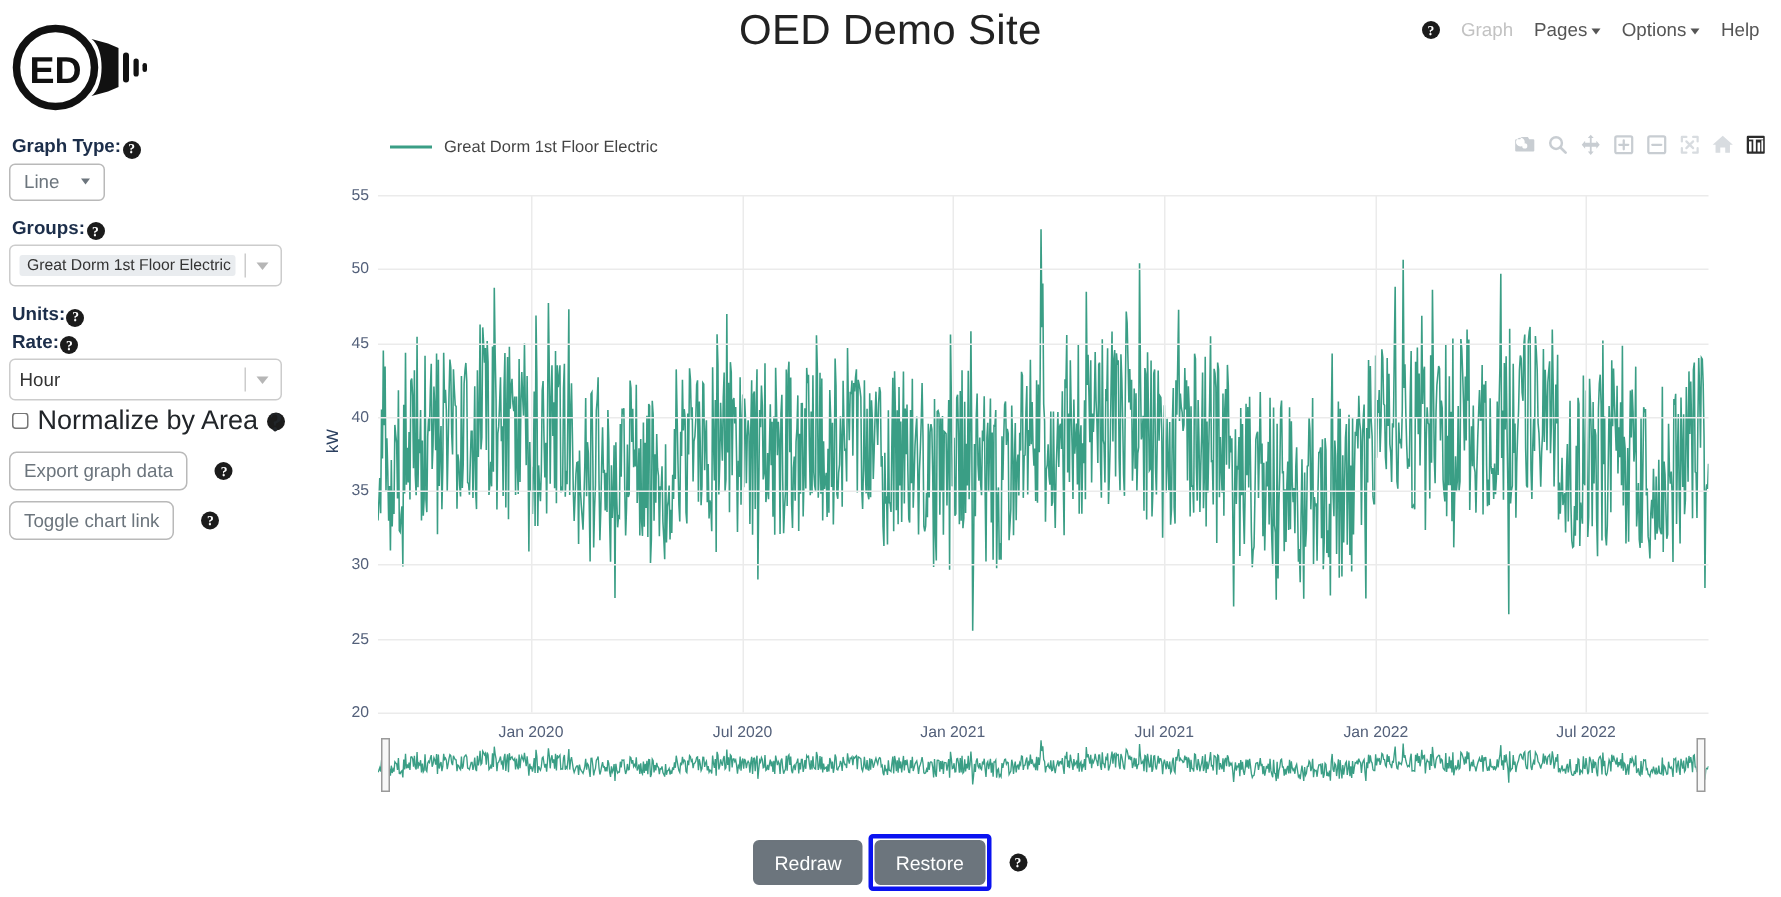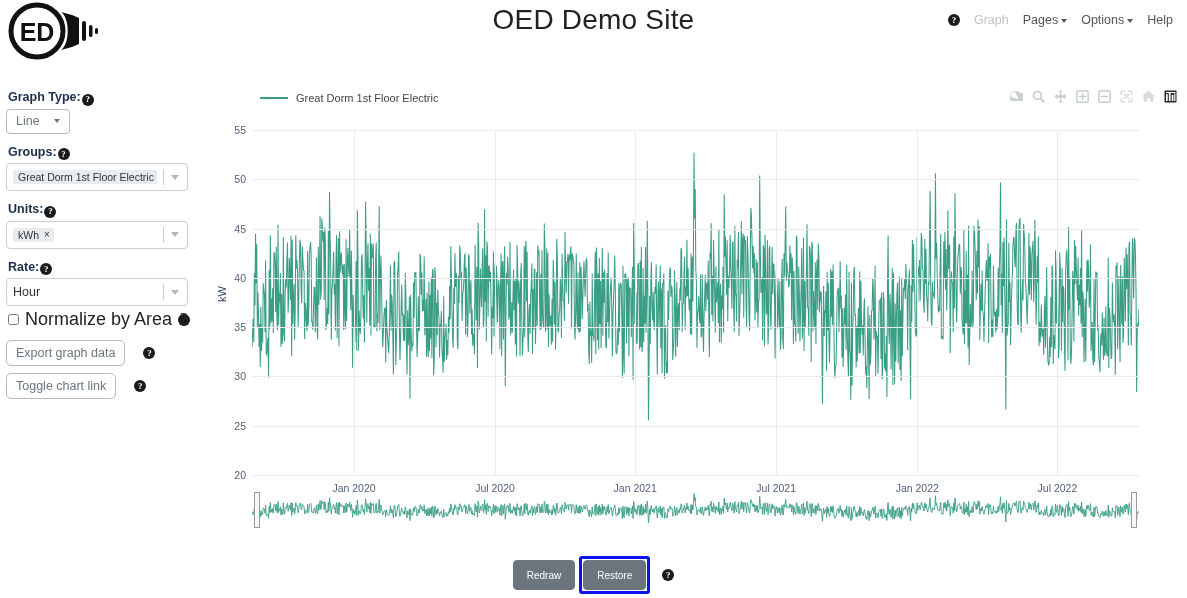--- a/index.html
+++ b/index.html
@@ -6,21 +6,21 @@
   html, body {
     margin: 0; padding: 0;
     width: 1187px; height: 598px;
     background: #ffffff;
     font-family: "Liberation Sans", sans-serif;
     overflow: hidden;
   }
   #root { position: relative; width: 1187px; height: 598px; }
 
   
-  .logo { position: absolute; left: 6px; top: 0; width: 96px; height: 62px; }
+  .logo { position: absolute; left: 6px; top: 14px; width: 96px; height: 62px; }
   .site-title {
     position: absolute; left: 0; right: 0; top: 4px;
     text-align: center;
     font-size: 28px; color: #222; font-weight: 400;
     letter-spacing: .2px;
   }
   .nav {
     position: absolute; right: 14px; top: 13px;
     display: flex; align-items: center; gap: 14px;
     font-size: 12.5px; color: #555;
@@ -100,21 +100,21 @@
     font-size: 11px; color: #2a3f5f; transform: rotate(-90deg); transform-origin: left top; }
   .rangeslider { position: absolute; left: 40px; top: 404px; width: 887px; height: 40px; }
   .rs-handle { position: absolute; top: 2px; width: 6px; height: 36px;
     background: #f8f8f8; border: 1px solid #9a9a9a; }
 
   
   .footer { position: absolute; left: 0; right: 0; top: 556px;
     display: flex; align-items: center; justify-content: center; gap: 4px; }
   .btn-secondary {
     height: 30px; padding: 0 13px; border: 1px solid #6c757d; border-radius: 4px;
-    background: #6c757d; color: #fff; font-size: 10px; cursor: pointer;
+    background: #6c757d; color: #fff; font-size: 13px; cursor: pointer;
   }
   .focus-ring { padding: 1px; border: 3px solid #0a12f0; border-radius: 3px;
     display: inline-flex; }
   .footer .help-dot { margin-left: 8px; }
 </style>
 </head>
 <body>
 
 <div id="root">
 
@@ -156,30 +156,20 @@
         <span>Great Dorm 1st Floor Electric</span>
 
       </span>
       <span class="rs-ind">
         <i class="rs-sep"></i>
         <i class="rs-arrow"></i>
       </span>
     </div>
 
     <label class="field-label"><span>Units:</span><span class="help-dot inline">?</span></label>
-    <div class="rs-control mb">
-      <span class="rs-chip">
-        <span>kWh</span>
-        <span class="x">×</span>
-      </span>
-      <span class="rs-ind">
-        <i class="rs-sep"></i>
-        <i class="rs-arrow"></i>
-      </span>
-    </div>
 
     <label class="field-label"><span>Rate:</span><span class="help-dot inline">?</span></label>
     <div class="rs-control">
       <span class="rs-single">Hour</span>
       <span class="rs-ind">
         <i class="rs-sep"></i>
         <i class="rs-arrow"></i>
       </span>
     </div>
 

